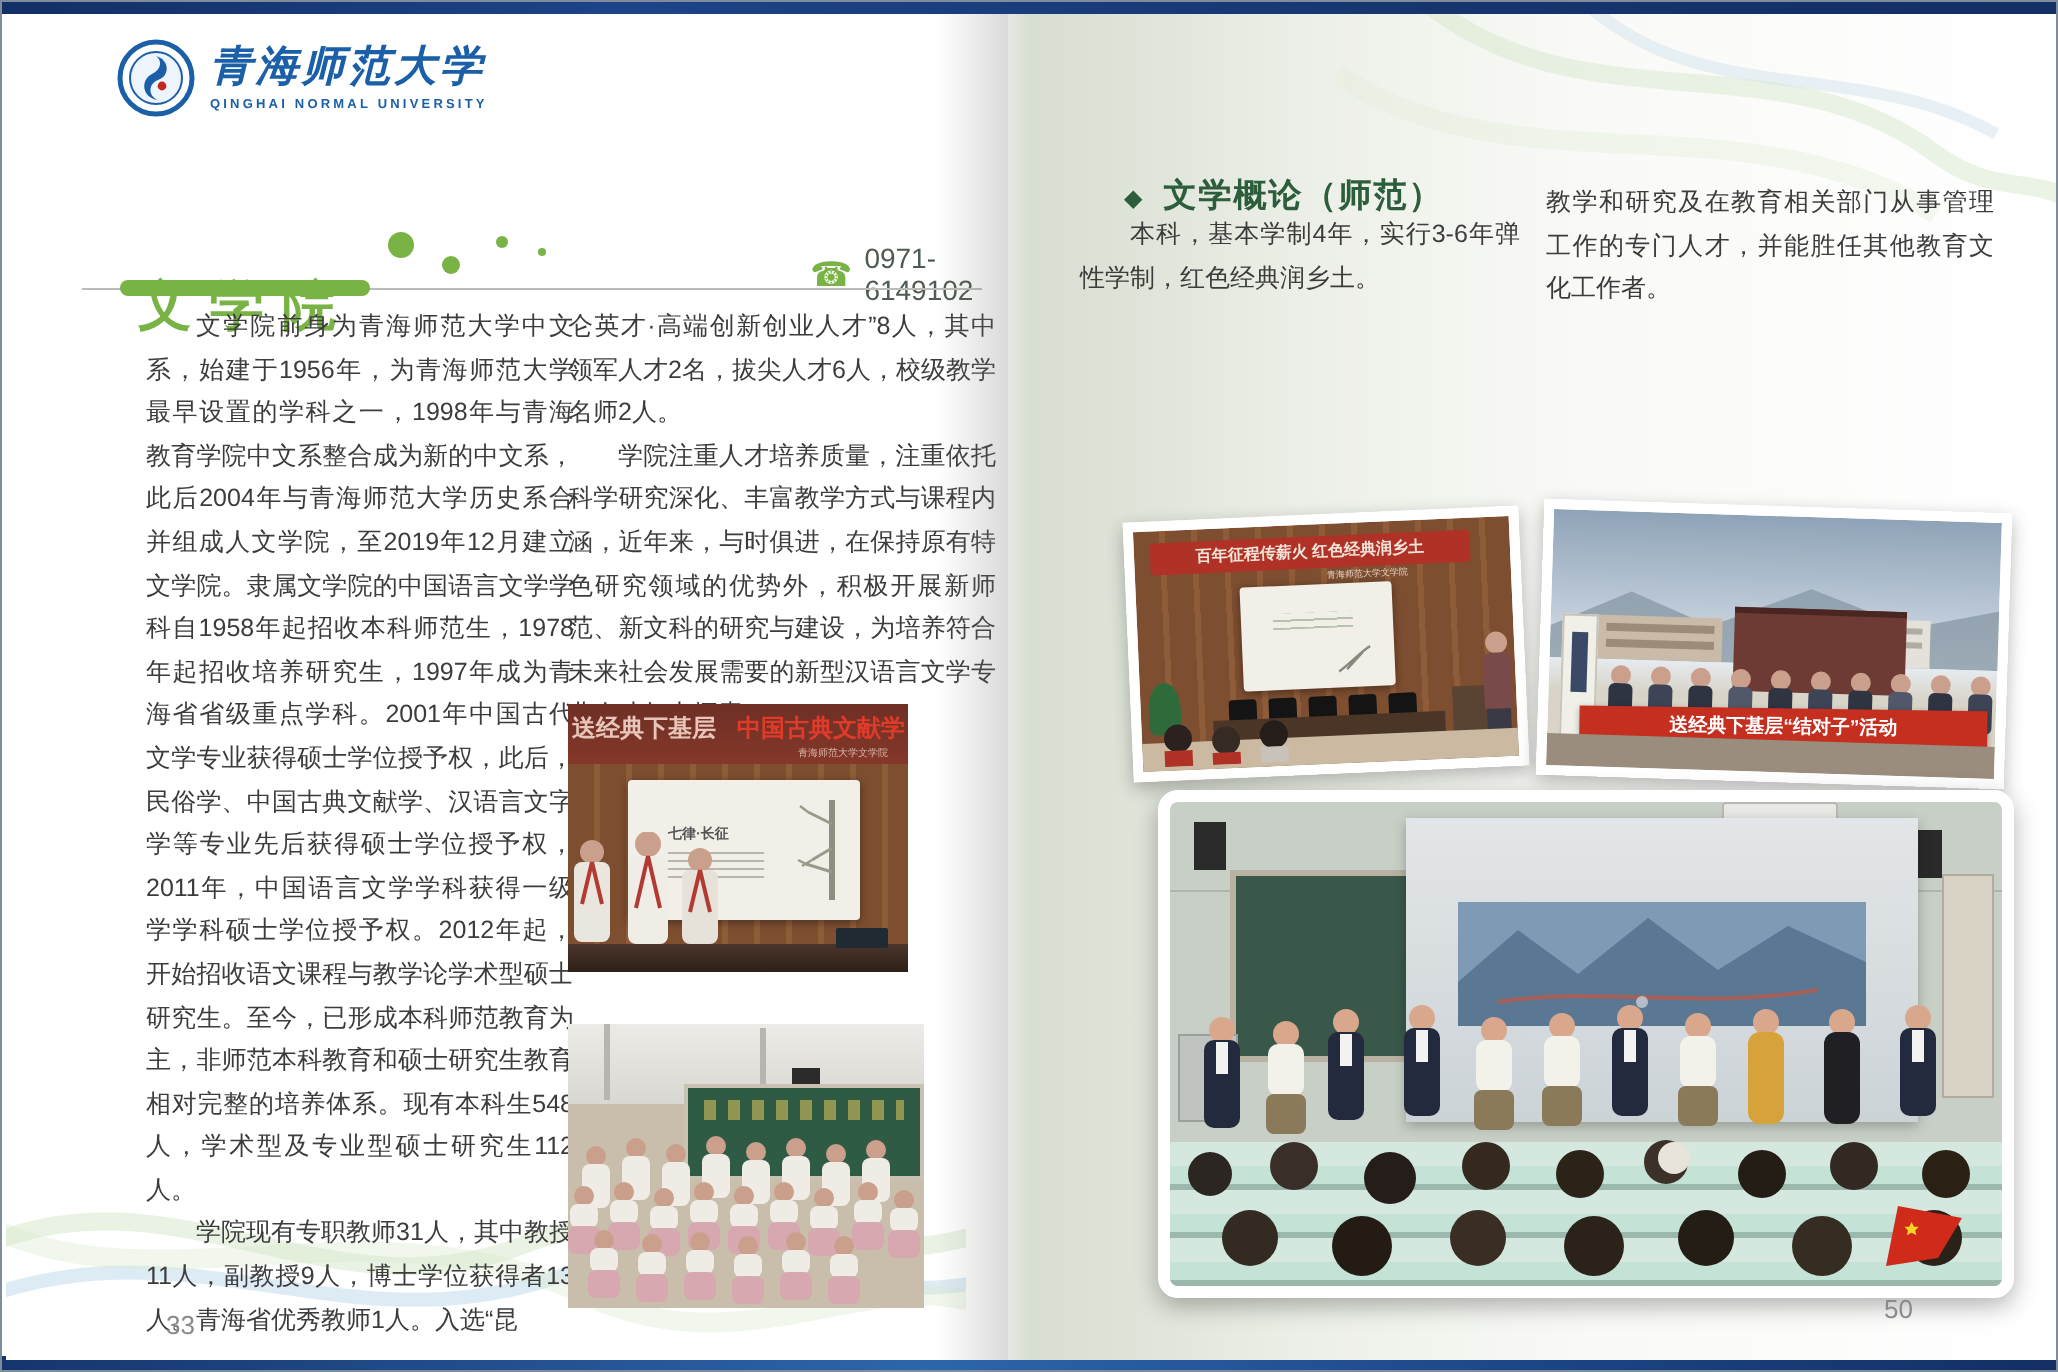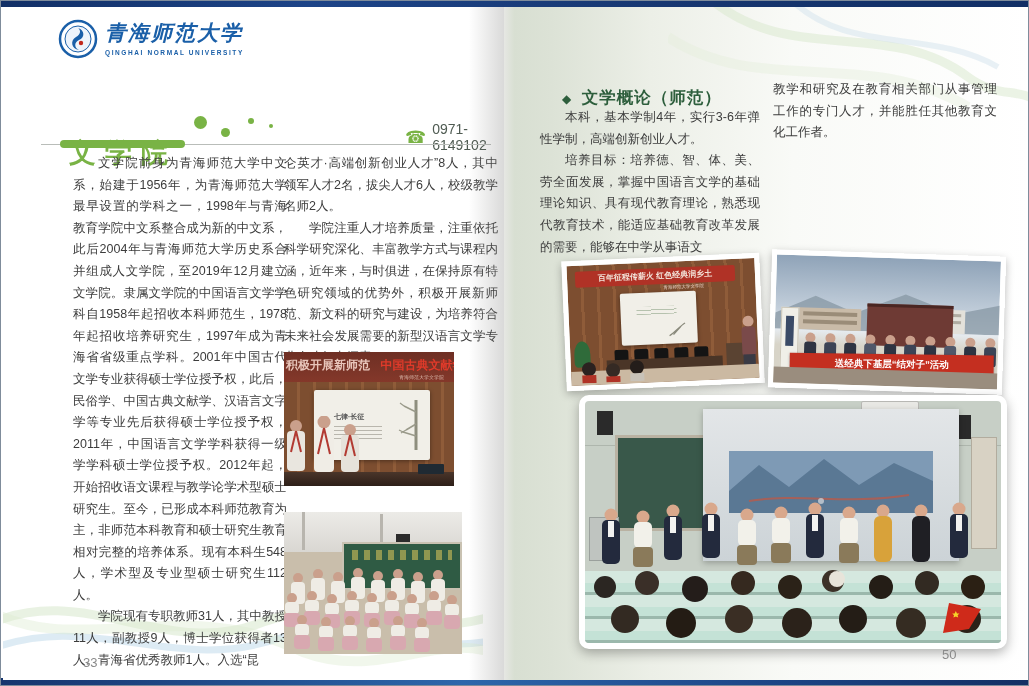--- a/index.html
+++ b/index.html
@@ -105,21 +105,21 @@
       <p class="ind">文学院前身为青海师范大学中文系，始建于1956年，为青海师范大学最早设置的学科之一，1998年与青海教育学院中文系整合成为新的中文系，此后2004年与青海师范大学历史系合并组成人文学院，至2019年12月建立文学院。隶属文学院的中国语言文学学科自1958年起招收本科师范生，1978年起招收培养研究生，1997年成为青海省省级重点学科。2001年中国古代文学专业获得硕士学位授予权，此后，民俗学、中国古典文献学、汉语言文字学等专业先后获得硕士学位授予权，2011年，中国语言文学学科获得一级学学科硕士学位授予权。2012年起，开始招收语文课程与教学论学术型硕士研究生。至今，已形成本科师范教育为主，非师范本科教育和硕士研究生教育相对完整的培养体系。现有本科生548人，学术型及专业型硕士研究生112人。</p>
       <p class="ind">学院现有专职教师31人，其中教授11人，副教授9人，博士学位获得者13人。青海省优秀教师1人。入选“昆</p>
     </div>
     <div class="abs body-col" style="left:281px;top:146px;width:214px;">
       <p>仑英才·高端创新创业人才”8人，其中领军人才2名，拔尖人才6人，校级教学名师2人。</p>
       <p class="ind">学院注重人才培养质量，注重依托科学研究深化、丰富教学方式与课程内涵，近年来，与时俱进，在保持原有特色研究领域的优势外，积极开展新师范、新文科的研究与建设，为培养符合未来社会发展需要的新型汉语言文学专业人才努力探索。</p>
     </div>
 
     <div class="abs photo wood" style="left:281px;top:345px;width:170px;height:134px;">
       <div class="abs banner-red" style="left:0;top:0;width:100%;height:30px;padding:3px 2px 0 2px;white-space:nowrap;">
-        <span style="font-size:12px;font-weight:bold;color:#e8c5ba;">积极开展新师范</span>
+        <span style="font-size:12px;font-weight:bold;color:#e8c5ba;">送经典下基层</span>
         <span style="font-size:12px;font-weight:bold;color:#e03a2a;margin-left:6px;">中国古典文献学</span>
         <div style="font-size:5px;color:#d8b5a8;text-align:right;padding-right:8px;">青海师范大学文学院</div>
       </div>
       <div class="abs scrn" style="left:30px;top:38px;width:116px;height:70px;">
         <div style="font-size:7px;color:#555;font-weight:bold;margin:22px 0 0 20px;">七律·长征</div>
         <div style="margin:3px 0 0 20px;width:48px;height:14px;
              background:repeating-linear-gradient(0deg,#b9b6ad 0 1px,transparent 1px 4px);"></div>
         <svg class="abs" style="right:6px;top:8px;" width="26" height="54" viewBox="0 0 26 54">
           <path d="M18,2 L18,52" stroke="#8e8e7e" stroke-width="3"></path>
           <path d="M18,14 L6,8 M18,26 L8,32 M18,38 L5,34" stroke="#9a9a8a" stroke-width="1.5"></path>
@@ -202,24 +202,23 @@
       <path d="M0,30 C90,90 200,40 300,100" fill="none" stroke="#e4eeda" stroke-width="10" opacity="0.4"></path>
     </svg>
 
 
     <div class="abs" style="left:58px;top:80px;">
       <span class="major-bullet">◆</span>
       <span class="major-head">文学概论（师范）</span>
     </div>
 
     <div class="abs body-col" style="left:36px;top:100px;width:220px;">
-      <p class="ind">本科，基本学制4年，实行3-6年弹性学制，高端创新创业人才。</p>
-      <p class="ind">培养目标：培养德、智、体、美、劳全面发展，掌握中国语言文学的基础理论知识、具有现代教育理论，熟悉现代教育技术，能适应基础教育改革发展的需要，能够在中学从事语文</p>
-    </div>
-    <div class="abs body-col" style="left:269px;top:72px;width:224px;">
+      <p class="ind">本科，基本学制4年，实行3-6年弹性学制，红色经典润乡土。</p>
+    </div>
+    <div class="abs body-col" style="left:269px;top:84px;width:224px;">
       <p>教学和研究及在教育相关部门从事管理工作的专门人才，并能胜任其他教育文化工作者。</p>
     </div>
 
     <div class="abs photo photo-frame wood" style="left:60px;top:250px;width:198px;height:130px;transform:rotate(-2.5deg);">
       <div class="abs" style="left:8px;top:6px;width:160px;height:16px;background:#b03226;border-radius:2px;
            font-size:8px;font-weight:bold;color:#f3e4da;text-align:center;line-height:16px;white-space:nowrap;">百年征程传薪火  红色经典润乡土</div>
       <div class="abs" style="left:96px;top:23px;font-size:4.5px;color:#e6cfc2;white-space:nowrap;">青海师范大学文学院</div>
       <div class="abs scrn" style="left:52px;top:30px;width:76px;height:52px;">
         <div style="margin:14px 0 0 16px;width:40px;height:8px;
              background:repeating-linear-gradient(0deg,#b6c2ae 0 1px,transparent 1px 4px);"></div>

